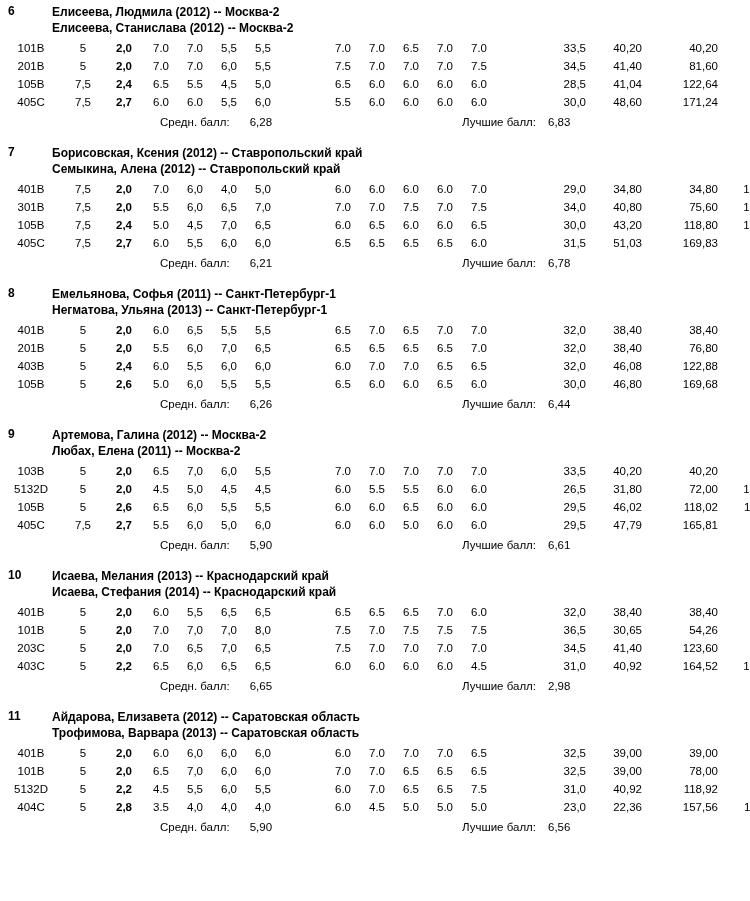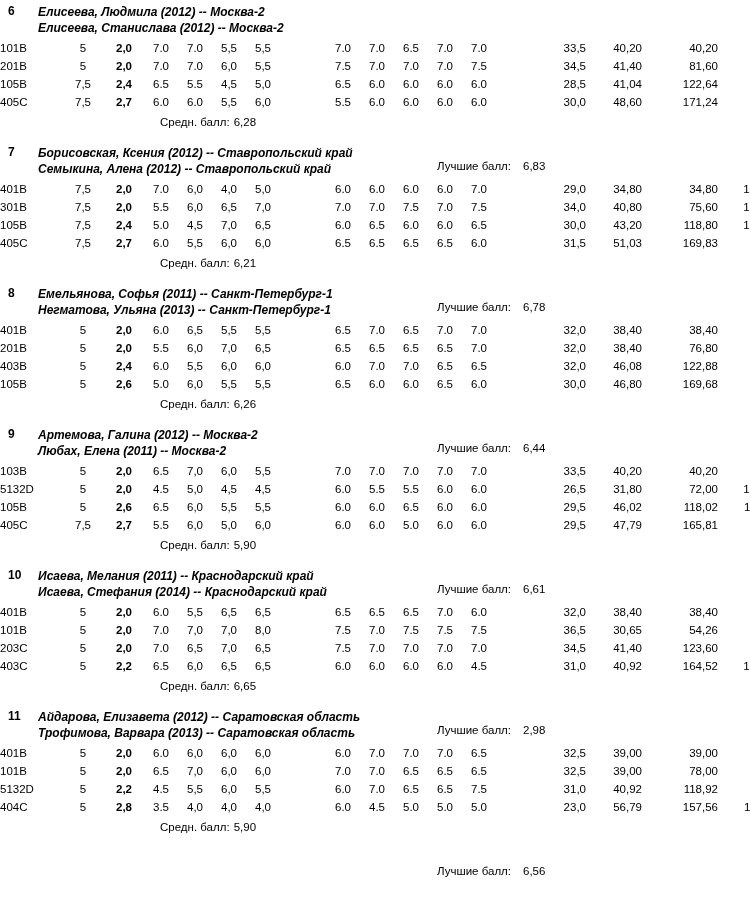--- a/index.html
+++ b/index.html
@@ -30,42 +30,41 @@
     padding-left: 0;
   }
   .rank {
     position: absolute;
     left: 8px;
     top: 0;
     font-weight: bold;
     font-size: 12px;
   }
   .names {
-    padding-left: 38px;
-    font-style: italic;
+    padding-left: 52px;
   }
   .name-line {
     font-weight: bold;
     font-size: 12px;
     line-height: 16px;
     white-space: nowrap;
   }
   table.routines {
     border-collapse: collapse;
     width: 750px;
     margin-top: 3px;
     table-layout: fixed;
   }
   table.routines td {
     padding: 0;
     line-height: 18px;
     font-size: 11.5px;
     white-space: nowrap;
   }
-  .c-code      { width: 62px; text-align: left; padding-right: 0 !important; }
+  .c-code      { width: 62px; text-align: center; padding-right: 0 !important; }
   .c-dd        { width: 42px; text-align: center; }
   .c-dd2       { width: 40px; text-align: center; font-weight: bold; }
   .c-e1        { width: 34px; text-align: center; }
   .c-e2        { width: 34px; text-align: center; }
   .c-e3        { width: 34px; text-align: center; }
   .c-e4        { width: 34px; text-align: center; }
   .c-gap       { width: 46px; }
   .c-a1        { width: 34px; text-align: center; }
   .c-a2        { width: 34px; text-align: center; }
   .c-a3        { width: 34px; text-align: center; }
@@ -81,26 +80,25 @@
     height: 22px;
     line-height: 22px;
     font-size: 11.5px;
   }
   .avg {
     position: absolute;
     left: 160px;
     top: 0;
   }
   .avg .lbl { }
-  .avg .val { margin-left: 4px; }
+  .avg .val { margin-left: 20px; }
   .best {
     position: absolute;
-    left: 437px;
+    left: 462px;
     top: 0;
-    margin-top: 44px;
   }
   .best .val { margin-left: 12px; }
   .spacer { height: 10px; }
 </style>
 </head>
 <body>
 
 <div class="page">
   <div id="entries-root">
       <div class="entry">
@@ -492,21 +490,21 @@
         <div class="summary">
           <div class="avg"><span class="lbl">Средн. балл:</span><span class="val">5,90</span></div>
           <div class="best"><span class="lbl">Лучшие балл:</span><span class="val">6,61</span></div>
         </div>
         <div class="spacer"></div>
       </div>
       <div class="entry">
         <div class="entry-head">
           <div class="rank">10</div>
           <div class="names">
-            <div class="name-line">Исаева, Мелания (2011)  --  Краснодарский край</div>
+            <div class="name-line">Исаева, Мелания (2013)  --  Краснодарский край</div>
             <div class="name-line">Исаева, Стефания (2014)  --  Краснодарский край</div>
           </div>
         </div>
         <table class="routines">
           <tbody>
             <tr>
               <td class="c-code">401B</td>
               <td class="c-dd">5</td>
               <td class="c-dd2">2,0</td>
               <td class="c-e1">6.0</td>
@@ -672,21 +670,21 @@
               <td class="c-e3">4,0</td>
               <td class="c-e4">4,0</td>
               <td class="c-gap"></td>
               <td class="c-a1">6.0</td>
               <td class="c-a2">4.5</td>
               <td class="c-a3">5.0</td>
               <td class="c-a4">5.0</td>
               <td class="c-a5">5.0</td>
               <td class="c-gap2"></td>
               <td class="c-t1">23,0</td>
-              <td class="c-t2">56,79</td>
+              <td class="c-t2">22,36</td>
               <td class="c-t3">157,56</td>
               <td class="c-place">11</td>
             </tr>
           </tbody>
         </table>
         <div class="summary">
           <div class="avg"><span class="lbl">Средн. балл:</span><span class="val">5,90</span></div>
           <div class="best"><span class="lbl">Лучшие балл:</span><span class="val">6,56</span></div>
         </div>
       </div>

